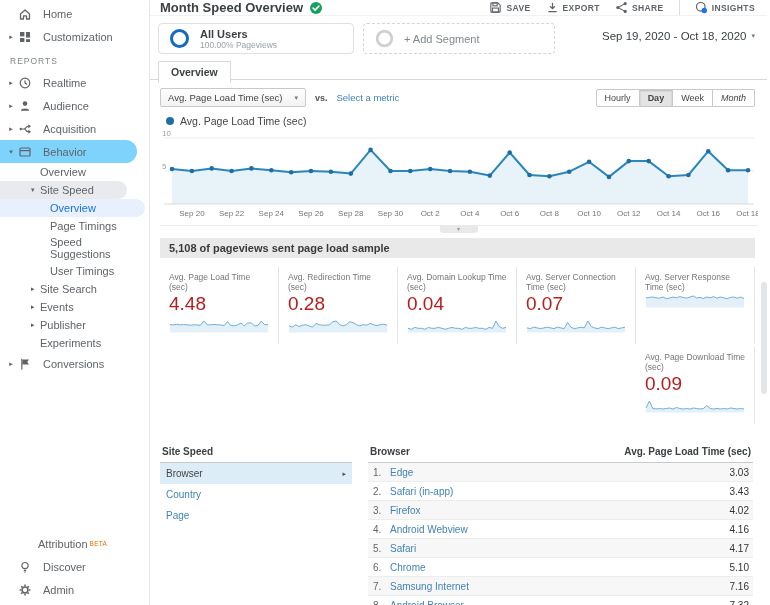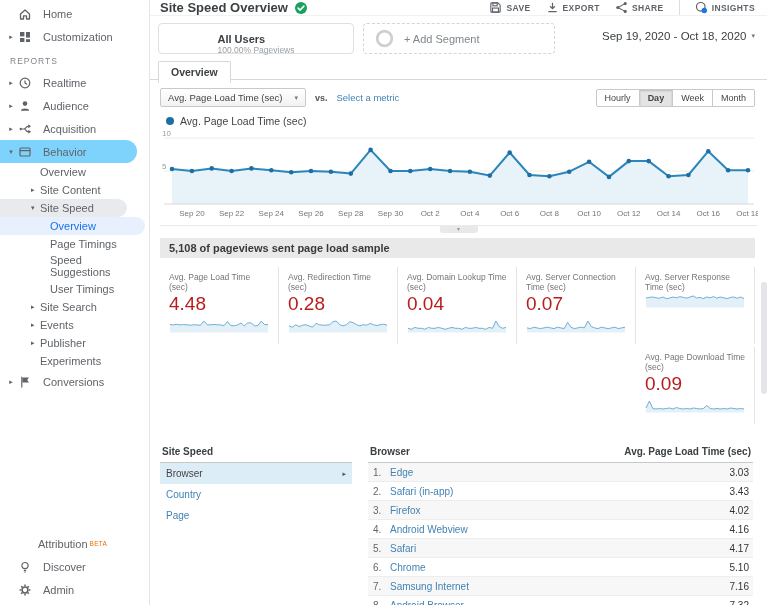--- a/index.html
+++ b/index.html
@@ -35,21 +35,21 @@
     border-bottom:1px solid #f1f1f1; }
   .page-title { font-size:13px; font-weight:bold; color:#3c4043; margin-right:6px; }
   .actions { margin-left:auto; display:flex; align-items:center; gap:15px; }
   .action-btn { display:flex; align-items:center; gap:4px; font-size:8.5px; font-weight:bold;
     letter-spacing:.4px; color:#5f6368; cursor:pointer;justify-content:space-between; }
   .action-btn svg { width:13px; height:13px; }
   .vdiv { width:1px; height:15px; background:#ddd; }
 
   .segment-row { display:flex; align-items:center; padding:7px 12px 4px 8px; }
   .segment-box { width:196px; height:31px; border:1px solid #e0e0e0; border-radius:4px;
-    display:flex; align-items:center; padding:0 9px; gap:9px; cursor:pointer; background:#fff;flex-direction:column; }
+    display:flex; align-items:center; padding:0 9px; gap:9px; cursor:pointer; background:#fff; }
   .seg-name { font-size:11px; font-weight:bold; color:#3c4043; line-height:12px; }
   .seg-sub { font-size:8.5px; color:#9aa0a6; line-height:10px; }
   .add-segment { width:192px; height:31px; border:1px dashed #d5d5d5; border-radius:4px;
     display:flex; align-items:center; padding:0 10px; gap:9px; margin-left:9px;
     font-size:11px; color:#80868b; cursor:pointer; }
   .date-box { margin-left:auto; display:flex; align-items:center; gap:5px; font-size:11.5px;
     color:#3c4043; cursor:pointer; padding-bottom:6px; }
   .caret { font-size:7px; color:#777; }
 
   .tab-row { border-bottom:1px solid #d8d8d8; padding-left:8px; height:20px; margin-top:2px; }
@@ -61,21 +61,21 @@
   .metric-select { border:1px solid #c9c9c9; border-radius:2px;
     background:linear-gradient(#fff,#f2f2f2); padding:3px 7px; font-size:9.5px; color:#444;
     display:flex; align-items:center; gap:12px; cursor:pointer; }
   .vs { font-size:9px; font-weight:bold; color:#555; margin:0 9px; }
   .link { color:#4383b4; cursor:pointer; }
   .select-metric { font-size:9.5px; }
   .granularity { margin-left:auto; display:flex; }
   .gran-btn { border:1px solid #c9c9c9; border-left:none; background:#fff; padding:3px 8px;
     font-size:9px; color:#444; cursor:pointer; font-family:"Liberation Sans",sans-serif; }
   .gran-btn:first-child { border-left:1px solid #c9c9c9; border-radius:2px 0 0 2px; }
-  .gran-btn:last-child { border-radius:0 2px 2px 0; }
+  .gran-btn:last-child { border-radius:0 2px 2px 0;font-style:italic; }
   .gran-btn.active { background:#e4e4e4; box-shadow:inset 0 1px 2px rgba(0,0,0,.18); font-weight:bold; }
 
   .legend-row { display:flex; align-items:center; gap:6px; padding:6px 0 1px 16px;
     font-size:10.5px; color:#444; }
   .legend-dot { width:8px; height:8px; border-radius:50%; background:#1d6fa3; }
 
   .chart-wrap { padding:2px 8px 0 10px; }
   .chart-rule { border-top:1px solid #ebebeb; margin:1px 10px 0 10px; }
   .collapse-handle { width:38px; height:8px; background:#e9e9e9; border-radius:0 0 3px 3px;
     margin:0 auto; text-align:center; line-height:7px; font-size:6px; color:#999; cursor:pointer; }
@@ -163,24 +163,20 @@
       <span class="arrow">▾</span>
       <svg class="nicon" viewBox="0 0 14 14" fill="none" stroke="currentColor" stroke-width="1.2">
           <rect x="2" y="3" width="10" height="8" rx="1"></rect>
           <path d="M2 5.6 H12"></path>
         </svg>
       <span>Behavior</span>
     </div>
     <div class="sub-item">
       <span>Overview</span>
     </div>
-    <div class="sub-item">
-      <span class="arrow">▸</span>
-      <span>Site Content</span>
-    </div>
     <div class="sub-item pill-gray2">
       <span class="arrow">▾</span>
       <span>Site Speed</span>
     </div>
     <div class="subsub-item pill-blue">
       <span>Overview</span>
     </div>
     <div class="subsub-item">
       <span>Page Timings</span>
     </div>
@@ -234,21 +230,21 @@
             <path d="M7 1.6 V3.3 M7 10.7 V12.4 M1.6 7 H3.3 M10.7 7 H12.4 M3.2 3.2 L4.4 4.4 M9.6 9.6 L10.8 10.8 M10.8 3.2 L9.6 4.4 M4.4 9.6 L3.2 10.8"></path>
           </svg>
         <span>Admin</span>
       </div>
     </div>
   </nav>
 
   <main class="main">
 
     <div class="mheader">
-      <span class="page-title">Site Speed Overview</span>
+      <span class="page-title">Month Speed Overview</span>
       <svg width="14" height="14" viewBox="0 0 14 14">
           <circle cx="7" cy="7" r="6" fill="#17a05e"></circle>
           <path d="M4.1 7.1 L6.1 9.1 L9.9 5.1" stroke="#fff" stroke-width="1.6" fill="none" stroke-linecap="round"></path>
         </svg>
       <div class="actions">
         <div class="action-btn">
           <svg viewBox="0 0 14 14" fill="none" stroke="currentColor" stroke-width="1.2">
               <path d="M2 2.8 A.8.8 0 0 1 2.8 2 H9.5 L12 4.5 V11.2 A.8.8 0 0 1 11.2 12 H2.8 A.8.8 0 0 1 2 11.2 Z"></path>
               <rect x="4.2" y="2" width="4.6" height="3.2"></rect>
               <rect x="3.8" y="7.6" width="6.4" height="4.4"></rect>

